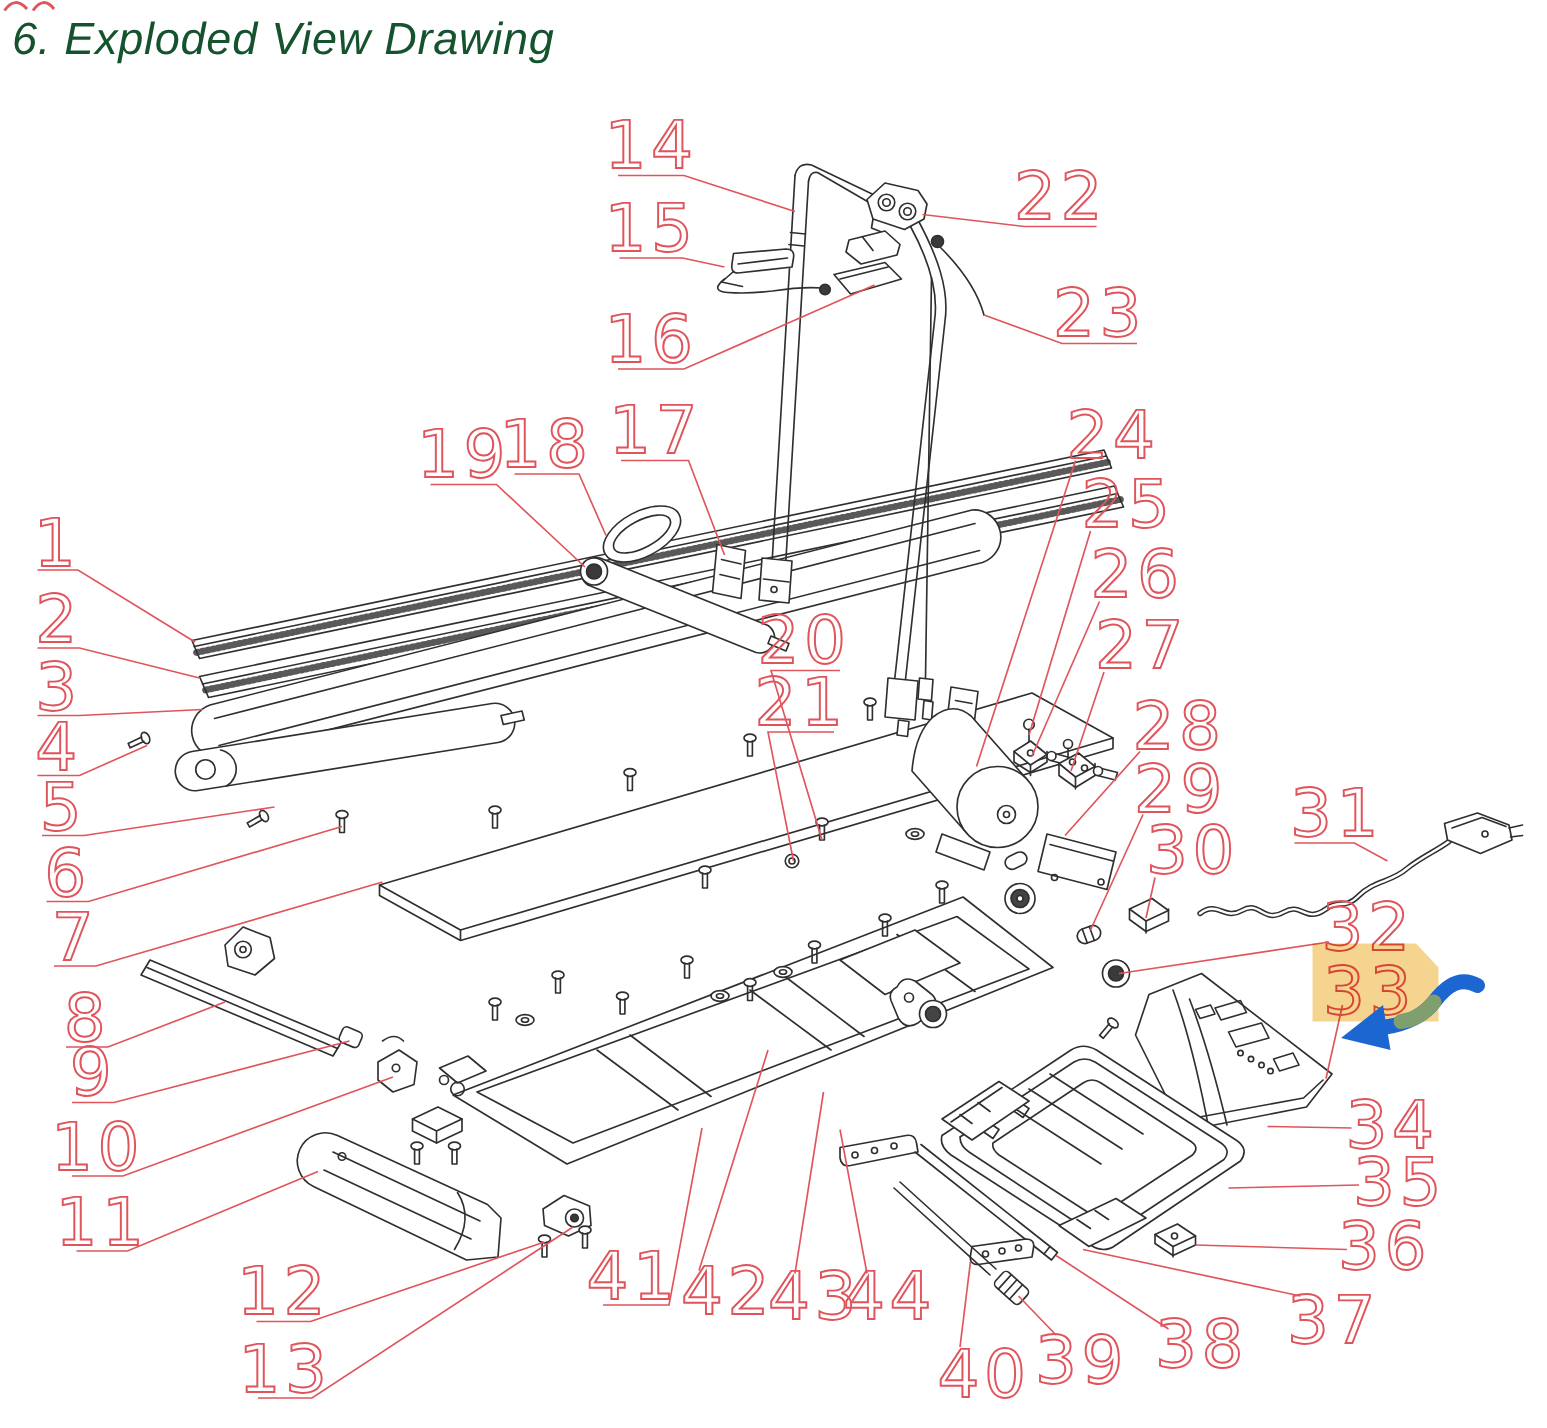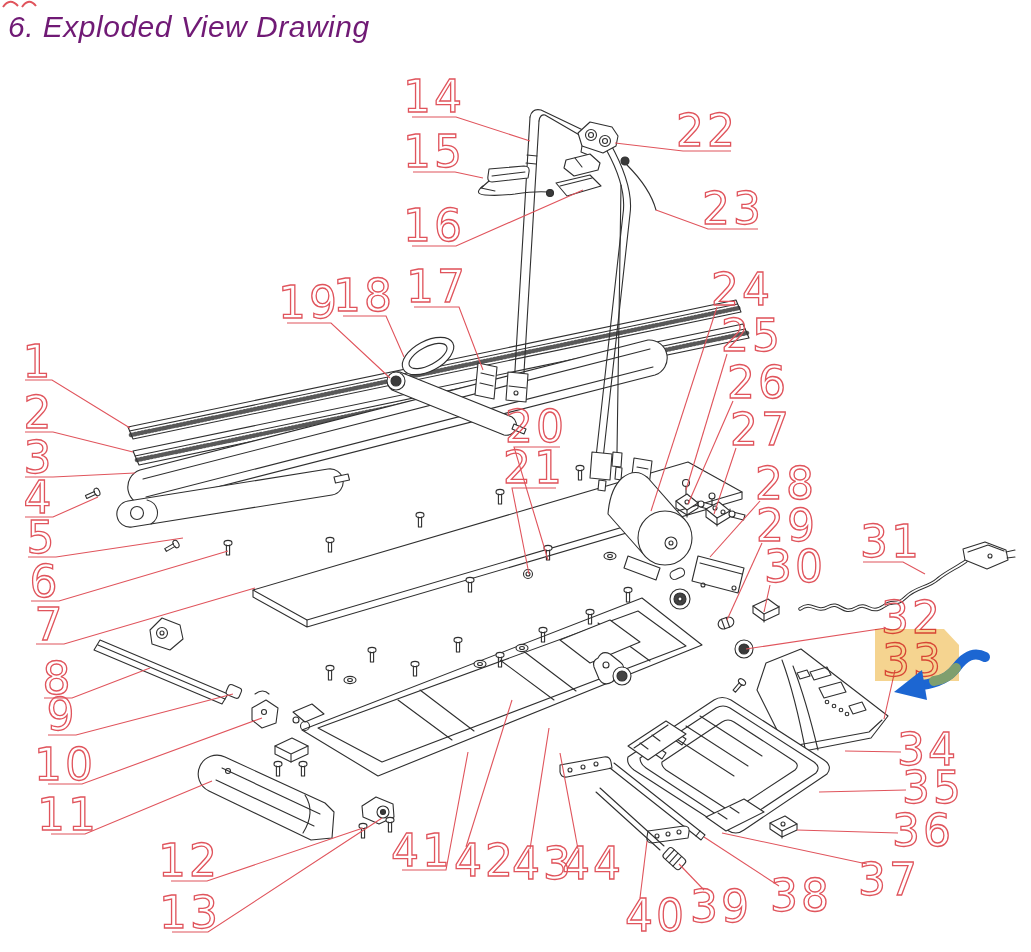--- a/index.html
+++ b/index.html
@@ -17,21 +17,21 @@
   .part-num{
     font-family:"DejaVu Sans", sans-serif;
     font-size:44px;fill:none;stroke-width:1.3px;letter-spacing:3px;
   }
   .leader{fill:none;stroke-width:1.1px;}
   #highlight-33{mix-blend-mode:multiply;opacity:.92;}
 </style>
 </head>
 <body>
 
-<div class="page-title" style="color: #701a75;">6. Exploded View Drawing</div>
+<div class="page-title" style="color: #14532d;">6. Exploded View Drawing</div>
 
 <svg class="diagram" id="diagram" width="1031" height="952" viewBox="0 0 1031 952">
 
   <defs>
     <g id="bolt" class="art">
       <ellipse cx="0" cy="0" rx="4" ry="2.6" fill="#fff"></ellipse>
       <path d="M-1.6,2 L-1.6,12 M1.6,2 L1.6,12 M-1.6,12 L1.6,12"></path>
     </g>
     <g id="washer" class="art">
       <ellipse cx="0" cy="0" rx="6" ry="3.6" fill="#fff"></ellipse>

